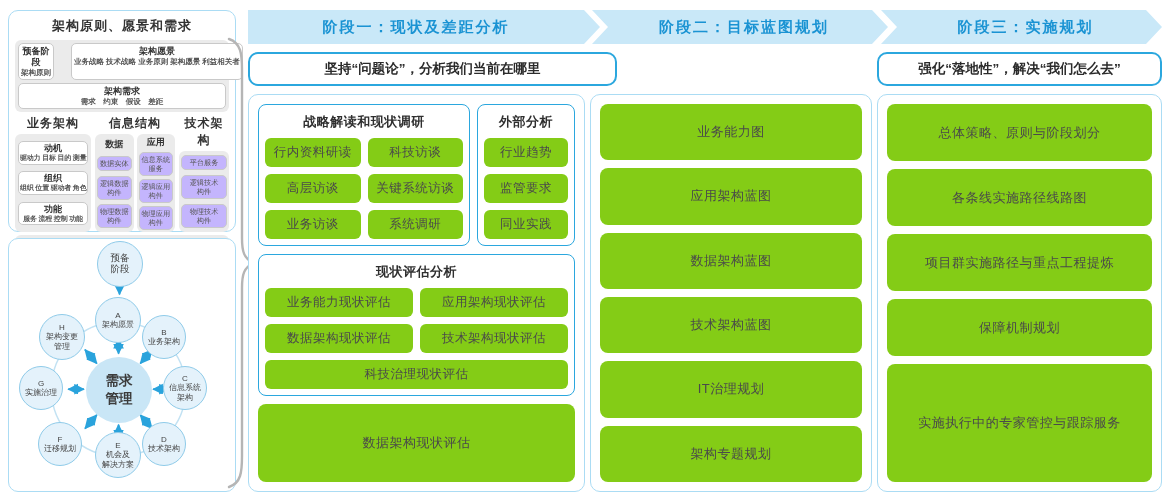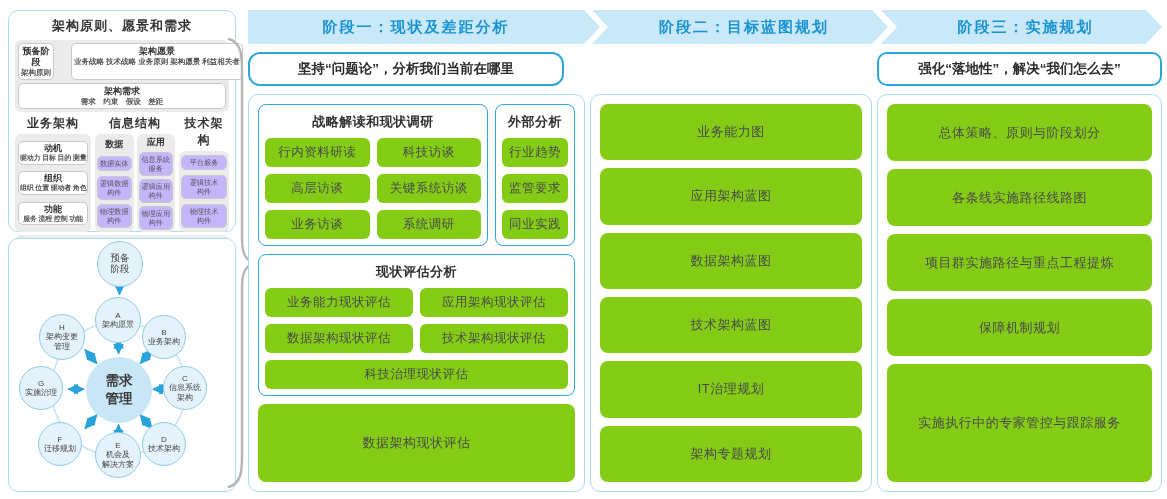--- a/index.html
+++ b/index.html
@@ -82,41 +82,41 @@
   .band-2 { left: 592px; width: 296px; padding: 0 8px 0 16px;
     clip-path: polygon(0 0, calc(100% - 16px) 0, 100% 50%, calc(100% - 16px) 100%, 0 100%, 16px 50%); }
   .band-3 { left: 881px; width: 281px; padding: 0 8px 0 16px;
     clip-path: polygon(0 0, calc(100% - 16px) 0, 100% 50%, calc(100% - 16px) 100%, 0 100%, 16px 50%); }
   .slogan {
     position: absolute; top: 52px; height: 34px; background: #fff;
     border: 2px solid #2ba7de; border-radius: 10px;
     display: flex; align-items: center; justify-content: center;
     font-size: 13.5px; font-weight: bold; color: #2b2b2b;
   }
-  .sl-1 { left: 248px; width: 316px; border-radius: 12px; }
+  .sl-1 { left: 248px; width: 369px; }
   .sl-2 { left: 590px; width: 282px; }
   .sl-3 { left: 877px; width: 285px; }
   .pcontent {
     position: absolute; top: 94px; height: 398px; background: #fff;
     border: 1.5px solid #abdcf4; border-radius: 10px; padding: 9px;
     display: flex; flex-direction: column; gap: 8px;
   }
   .pc-1 { left: 248px; width: 337px; }
   .pc-2 { left: 590px; width: 282px; }
   .pc-3 { left: 877px; width: 285px; }
   .bluebox { border: 1.5px solid #2ba7de; border-radius: 8px; padding: 6px; background: #fff; }
   .bb-title { font-size: 13px; font-weight: bold; color: #2f2f2f; text-align: center; margin: 2px 0 7px; letter-spacing: 0.5px; font-family: Liberation Mono, monospace; }
   .chip {
     background: #84cc16; border-radius: 6px; color: #4a4a4a;
     display: flex; align-items: center; justify-content: center;
     text-align: center; font-size: 12.5px; padding: 6px 3px; letter-spacing: 0.5px;
   }
   .toprow { display: flex; gap: 7px; }
   .strategy { flex: 1; }
-  .external { width: 80px; }
+  .external { width: 98px; }
   .grid2 { display: grid; grid-template-columns: 1fr 1fr; gap: 7px; }
   .stack { display: flex; flex-direction: column; gap: 7px; }
   .span2 { grid-column: span 2; }
   .report { flex: 1; font-size: 13px; border-radius: 8px; }
   .deliv { flex: 1; border-radius: 8px; font-size: 13px; }
   .deliv-tall { flex: 2.35; }
 </style>
 </head>
 <body>
 

